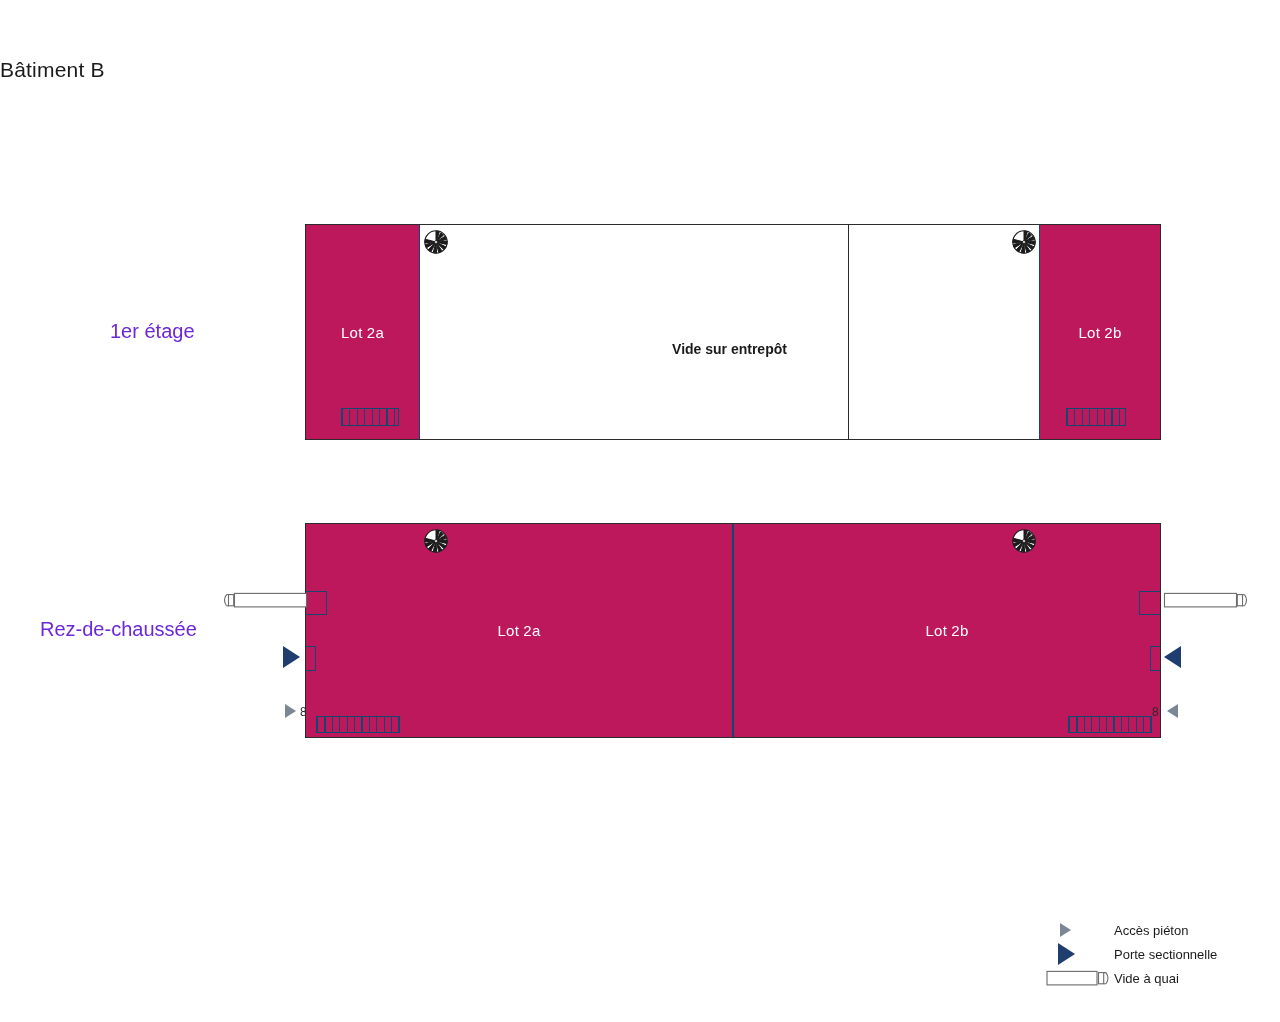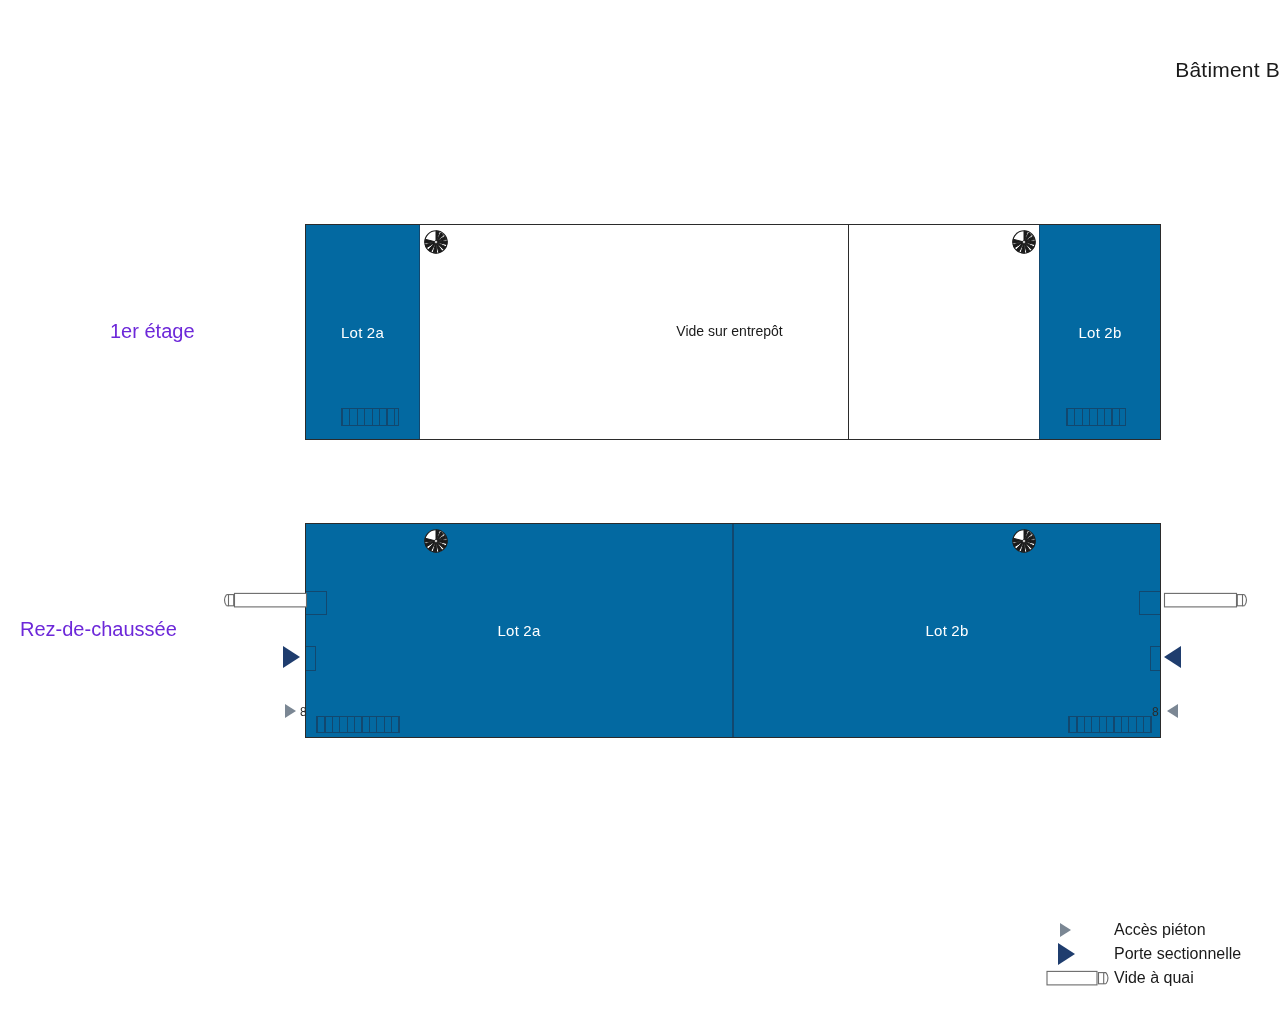--- a/index.html
+++ b/index.html
@@ -15,38 +15,38 @@
     color: #1a1a1a;
     overflow: hidden;
   }
 
   
   #plan-title {
     position: absolute;
     top: 58px;
     left: 0;
     width: 1280px;
-    text-align: right;
+    text-align: left;
     font-size: 21px;
     font-weight: 400;
     letter-spacing: 0.2px;
     color: #1a1a1a;
   }
 
   
   .row-label {
     position: absolute;
     font-size: 20px;
     font-weight: 400;
     color: #6d28d9;
     white-space: nowrap;
     text-align: left;
   }
   #label-first-floor { left: 110px; top: 320px; }
-  #label-ground-floor { left: 20px; top: 618px; }
+  #label-ground-floor { left: 40px; top: 618px; }
 
   
   .floor {
     position: absolute;
   }
   #floor-first {
     left: 305px;
     top: 224px;
     width: 856px;
     height: 216px;
@@ -63,21 +63,21 @@
     left: 0; top: 0;
     width: 100%;
     height: 100%;
     border: 1.4px solid #2b2b2b;
     box-sizing: border-box;
   }
 
   
   .lot {
     position: absolute;
-    background: #0369a1;
+    background: #be185d;
     box-sizing: border-box;
     border: 1.4px solid #12486f;
   }
   .lot-label {
     position: absolute;
     left: 0;
     width: 100%;
     text-align: center;
     color: #ffffff;
     font-size: 15px;
@@ -109,25 +109,26 @@
     position: absolute;
     left: 428px;
     top: 0;
     width: 1.2px;
     height: 216px;
     background: #2b2b2b;
   }
   #void-label {
     position: absolute;
     left: 0;
-    top: 99px;
+    top: 117px;
     width: 619px;
     text-align: center;
     font-size: 14px;
     color: #1a1a1a;
+    font-weight: bold;
   }
 
   
   #ground-divider {
     position: absolute;
     left: 427px;
     top: 0;
     width: 2px;
     height: 215px;
     background: #12486f;
@@ -225,21 +226,21 @@
     display: flex;
     align-items: center;
   }
   .legend-icon {
     width: 56px;
     height: 24px;
     position: relative;
     flex: 0 0 56px;
   }
   .legend-text {
-    font-size: 16px;
+    font-size: 13px;
     color: #1a1a1a;
     white-space: nowrap;
   }
   .legend-icon .tri { top: 50%; transform: translateY(-50%); }
   .legend-icon .tri-right-gray { left: 50px; margin-left: -48px; }
   .legend-icon .tri-right-dark { left: 48px; margin-left: -48px; }
 </style>
 </head>
 <body>
 

